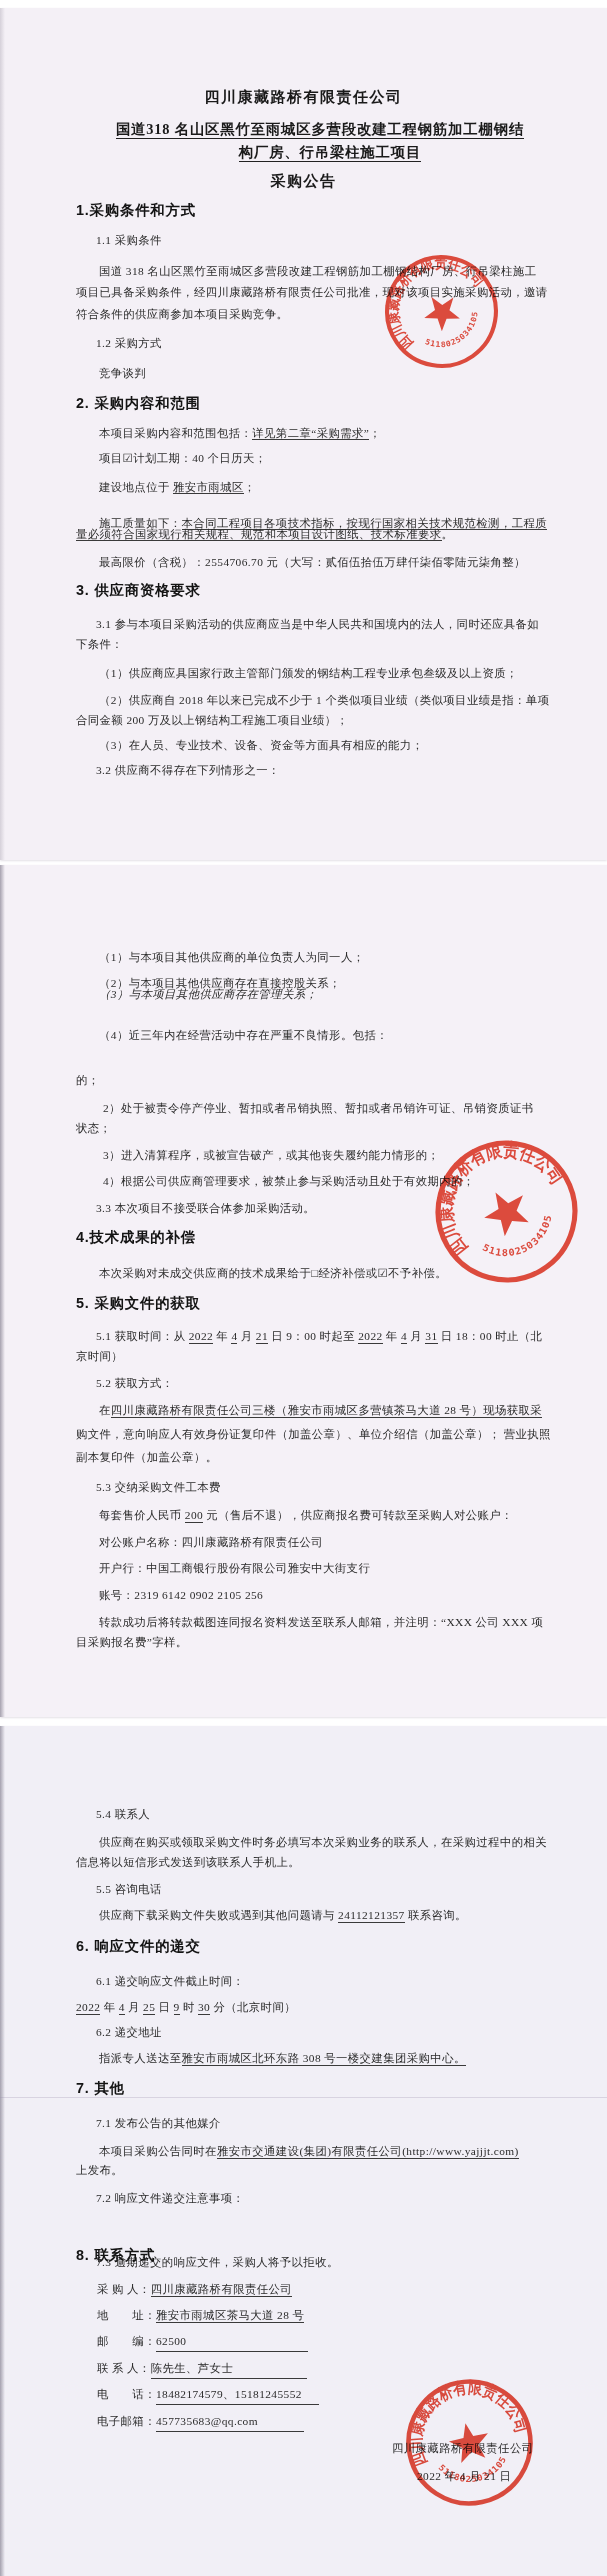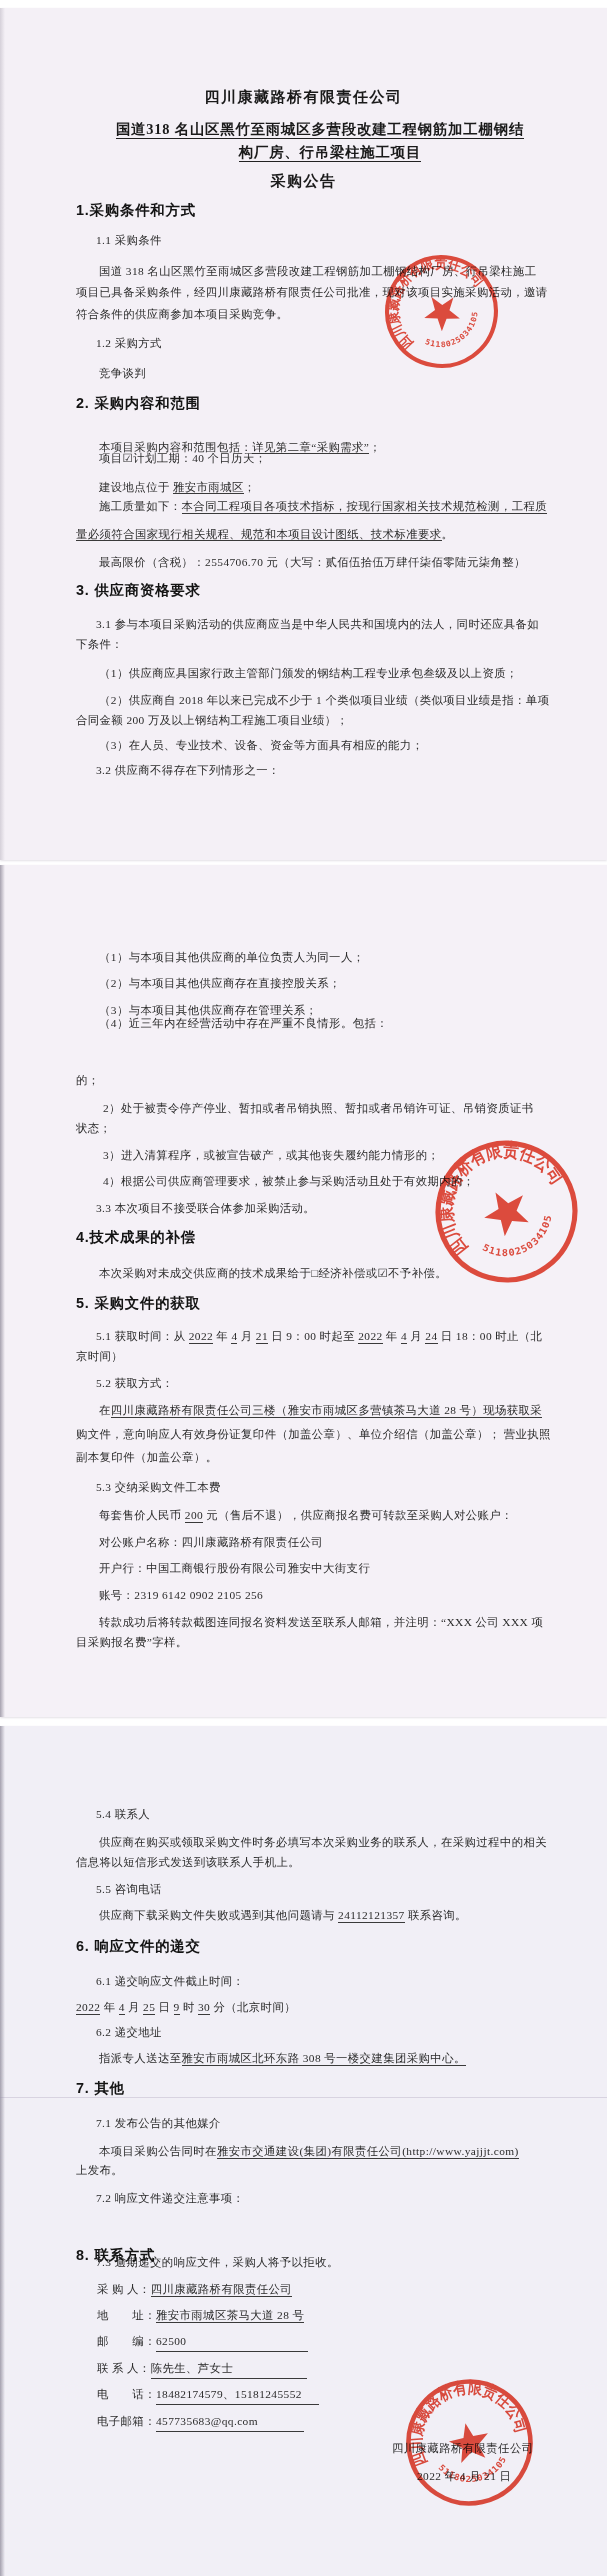--- a/index.html
+++ b/index.html
@@ -58,52 +58,52 @@
       <div class="line c t2" style="top: 136px; margin-left: 20px;"><span class="u">构厂房、行吊梁柱施工项目</span></div>
       <div class="line c t3" style="top: 165px;"><span>采购公告</span></div>
       <div class="line h" style="top: 194px;"><span>1.采购条件和方式</span></div>
       <div class="line" style="top: 224px; left: 96px;"><span>1.1 采购条件</span></div>
       <div class="line" style="top: 255px; left: 99px;"><span>国道 318 名山区黑竹至雨城区多营段改建工程钢筋加工棚钢结构厂房、行吊梁柱施工</span></div>
       <div class="line" style="top: 276px;"><span>项目已具备采购条件，经四川康藏路桥有限责任公司批准，现对该项目实施采购活动，邀请</span></div>
       <div class="line" style="top: 298px;"><span>符合条件的供应商参加本项目采购竞争。</span></div>
       <div class="line" style="top: 327px; left: 96px;"><span>1.2 采购方式</span></div>
       <div class="line" style="top: 357px; left: 99px;"><span>竞争谈判</span></div>
       <div class="line h" style="top: 387px;"><span>2. 采购内容和范围</span></div>
-      <div class="line" style="top: 417px; left: 99px; margin-top: 14px;"><span>本项目采购内容和范围包括：</span><span class="u">详见第二章“采购需求”</span><span>；</span></div>
+      <div class="line" style="top: 417px; left: 99px;"><span>本项目采购内容和范围包括：</span><span class="u">详见第二章“采购需求”</span><span>；</span></div>
       <div class="line" style="top: 442px; left: 99px;"><span>项目☑计划工期：40 个日历天；</span></div>
       <div class="line" style="top: 471px; left: 99px;"><span>建设地点位于 </span><span class="u">雅安市雨城区</span><span>；</span></div>
-      <div class="line" style="top: 491px; left: 99px; font-family: Liberation Mono, monospace;"><span>施工质量如下：</span><span class="u">本合同工程项目各项技术指标，按现行国家相关技术规范检测，工程质</span></div>
+      <div class="line" style="top: 507px; left: 99px;"><span>施工质量如下：</span><span class="u">本合同工程项目各项技术指标，按现行国家相关技术规范检测，工程质</span></div>
       <div class="line" style="top: 518px;"><span class="u">量必须符合国家现行相关规程、规范和本项目设计图纸、技术标准要求</span><span>。</span></div>
       <div class="line" style="top: 546px; left: 99px;"><span>最高限价（含税）：2554706.70 元（大写：贰佰伍拾伍万肆仟柒佰零陆元柒角整）</span></div>
       <div class="line h" style="top: 574px;"><span>3.  供应商资格要求</span></div>
       <div class="line" style="top: 608px; left: 96px;"><span>3.1 参与本项目采购活动的供应商应当是中华人民共和国境内的法人，同时还应具备如</span></div>
       <div class="line" style="top: 628px;"><span>下条件：</span></div>
       <div class="line" style="top: 657px; left: 99px;"><span>（1）供应商应具国家行政主管部门颁发的钢结构工程专业承包叁级及以上资质；</span></div>
       <div class="line" style="top: 684px; left: 99px;"><span>（2）供应商自 2018 年以来已完成不少于 1 个类似项目业绩（类似项目业绩是指：单项</span></div>
       <div class="line" style="top: 704px;"><span>合同金额 200 万及以上钢结构工程施工项目业绩）；</span></div>
       <div class="line" style="top: 729px; left: 99px;"><span>（3）在人员、专业技术、设备、资金等方面具有相应的能力；</span></div>
       <div class="line" style="top: 754px; left: 96px;"><span>3.2 供应商不得存在下列情形之一：</span></div>
     </div>
 
   <div class="page page-2">
     <div class="edge"></div>
   <div class="line" style="top: 84px; left: 99px;"><span>（1）与本项目其他供应商的单位负责人为同一人；</span></div>
       <div class="line" style="top: 110px; left: 99px;"><span>（2）与本项目其他供应商存在直接控股关系；</span></div>
-      <div class="line" style="top: 137px; left: 99px;"><span>（3）与本项目其他供应商存在管理关系；</span></div>
-      <div class="line" style="top: 150px; left: 99px;"><span>（4）近三年内在经营活动中存在严重不良情形。包括：</span></div>
+      <div class="line" style="top: 121px; left: 99px; font-style: italic;"><span>（3）与本项目其他供应商存在管理关系；</span></div>
+      <div class="line" style="top: 162px; left: 99px;"><span>（4）近三年内在经营活动中存在严重不良情形。包括：</span></div>
       <div class="line" style="top: 207px;"><span>的；</span></div>
       <div class="line" style="top: 235px; left: 103px;"><span>2）处于被责令停产停业、暂扣或者吊销执照、暂扣或者吊销许可证、吊销资质证书</span></div>
       <div class="line" style="top: 255px;"><span>状态；</span></div>
       <div class="line" style="top: 282px; left: 103px;"><span>3）进入清算程序，或被宣告破产，或其他丧失履约能力情形的；</span></div>
       <div class="line" style="top: 308px; left: 103px;"><span>4）根据公司供应商管理要求，被禁止参与采购活动且处于有效期内的；</span></div>
       <div class="line" style="top: 335px; left: 96px;"><span>3.3  本次项目不接受联合体参加采购活动。</span></div>
       <div class="line h" style="top: 364px;"><span>4.技术成果的补偿</span></div>
       <div class="line" style="top: 400px; left: 99px;"><span>本次采购对未成交供应商的技术成果给于□经济补偿或☑不予补偿。</span></div>
       <div class="line h" style="top: 430px;"><span>5.  采购文件的获取</span></div>
-      <div class="line" style="top: 463px; left: 96px;"><span>5.1 获取时间：从 </span><span class="u">2022</span><span> 年 </span><span class="u">4</span><span> 月 </span><span class="u">21</span><span> 日 9：00 时起至 </span><span class="u">2022</span><span> 年 </span><span class="u">4</span><span> 月 </span><span class="u">24</span><span> 日 18：00 时止（北</span></div>
+      <div class="line" style="top: 463px; left: 96px;"><span>5.1 获取时间：从 </span><span class="u">2022</span><span> 年 </span><span class="u">4</span><span> 月 </span><span class="u">21</span><span> 日 9：00 时起至 </span><span class="u">2022</span><span> 年 </span><span class="u">4</span><span> 月 </span><span class="u">31</span><span> 日 18：00 时止（北</span></div>
       <div class="line" style="top: 483px;"><span>京时间）</span></div>
       <div class="line" style="top: 510px; left: 96px;"><span>5.2 获取方式：</span></div>
       <div class="line" style="top: 537px; left: 99px;"><span>在</span><span class="u">四川康藏路桥有限责任公司三楼（雅安市雨城区多营镇茶马大道 28 号）现场获取采</span></div>
       <div class="line" style="top: 561px;"><span>购文件，意向响应人有效身份证复印件（加盖公章）、单位介绍信（加盖公章）； 营业执照</span></div>
       <div class="line" style="top: 584px;"><span>副本复印件（加盖公章）。</span></div>
       <div class="line" style="top: 614px; left: 96px;"><span>5.3 交纳采购文件工本费</span></div>
       <div class="line" style="top: 642px; left: 99px;"><span>每套售价人民币 </span><span class="u">200</span><span> 元（售后不退），供应商报名费可转款至采购人对公账户：</span></div>
       <div class="line" style="top: 669px; left: 99px;"><span>对公账户名称：四川康藏路桥有限责任公司</span></div>
       <div class="line" style="top: 695px; left: 99px;"><span>开户行：中国工商银行股份有限公司雅安中大街支行</span></div>
       <div class="line" style="top: 722px; left: 99px;"><span>账号：2319 6142 0902 2105 256</span></div>

